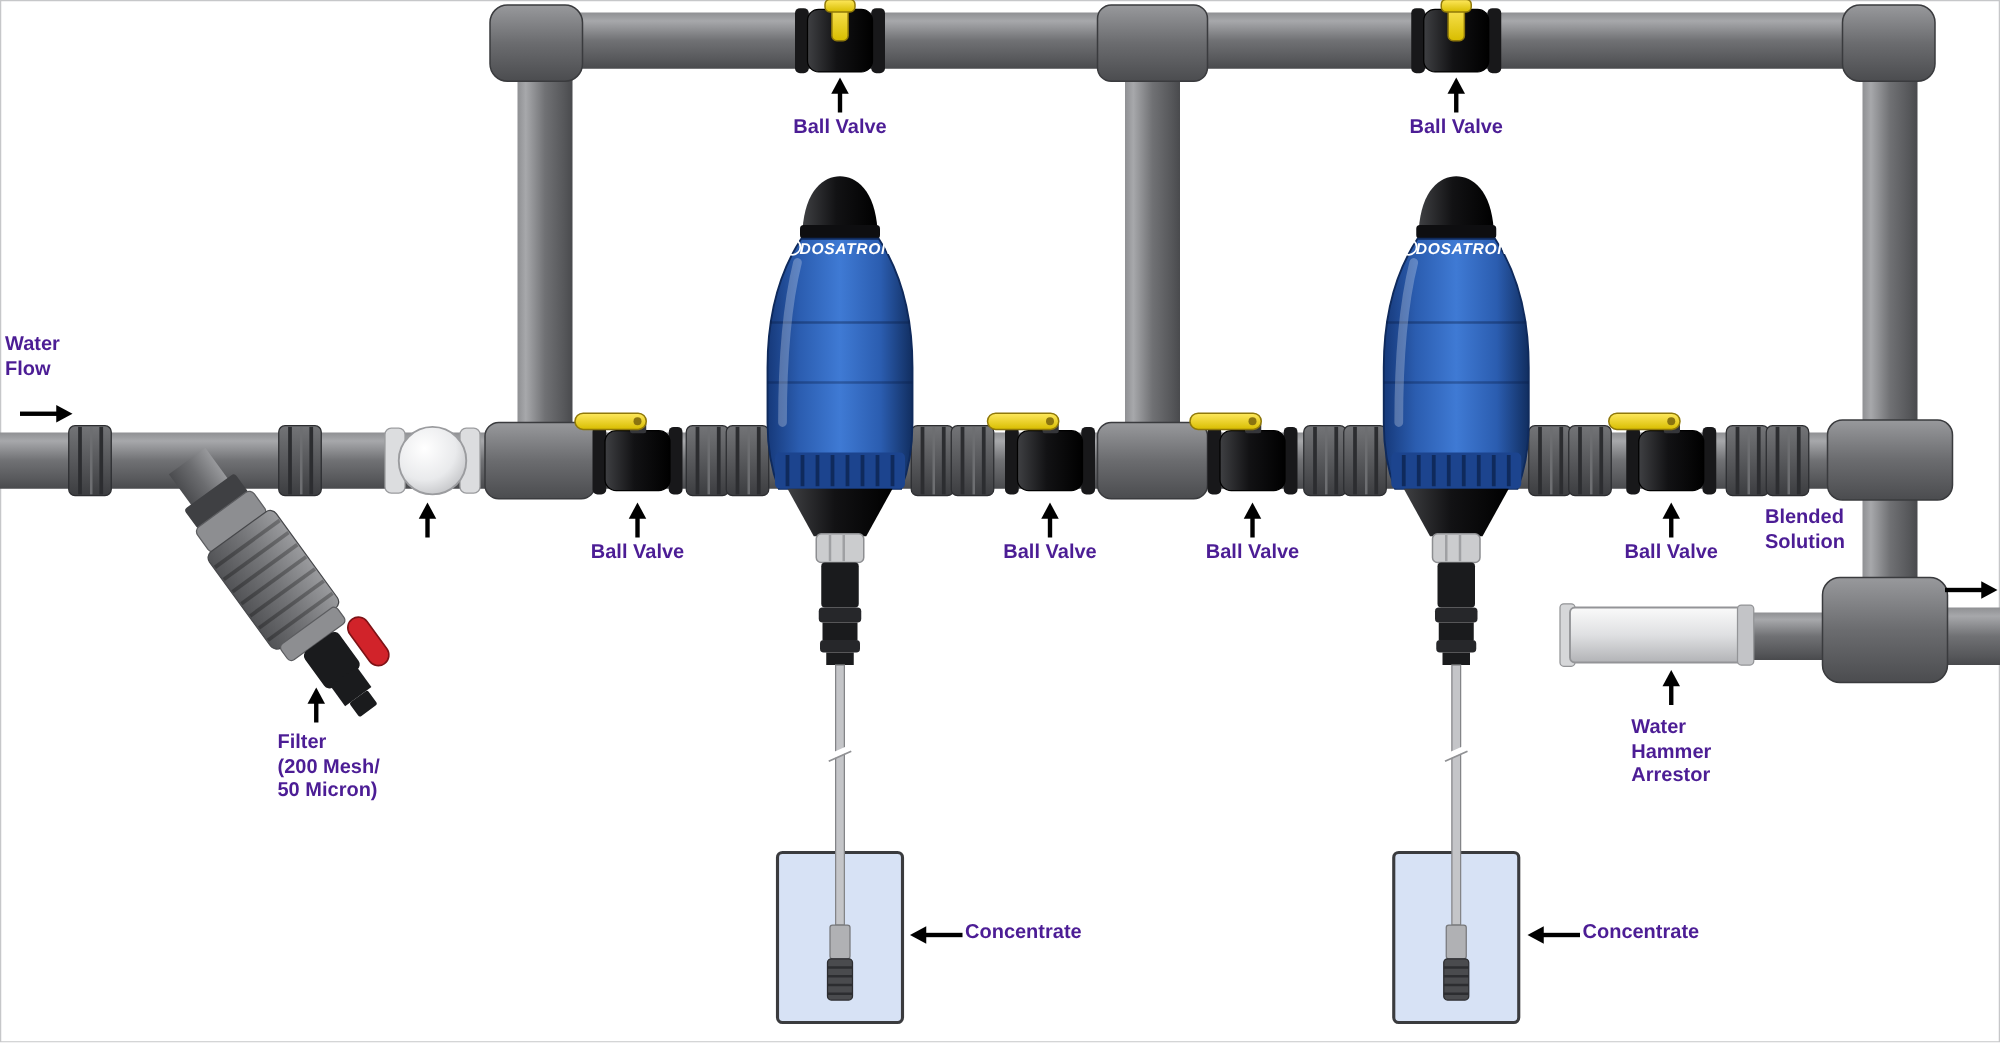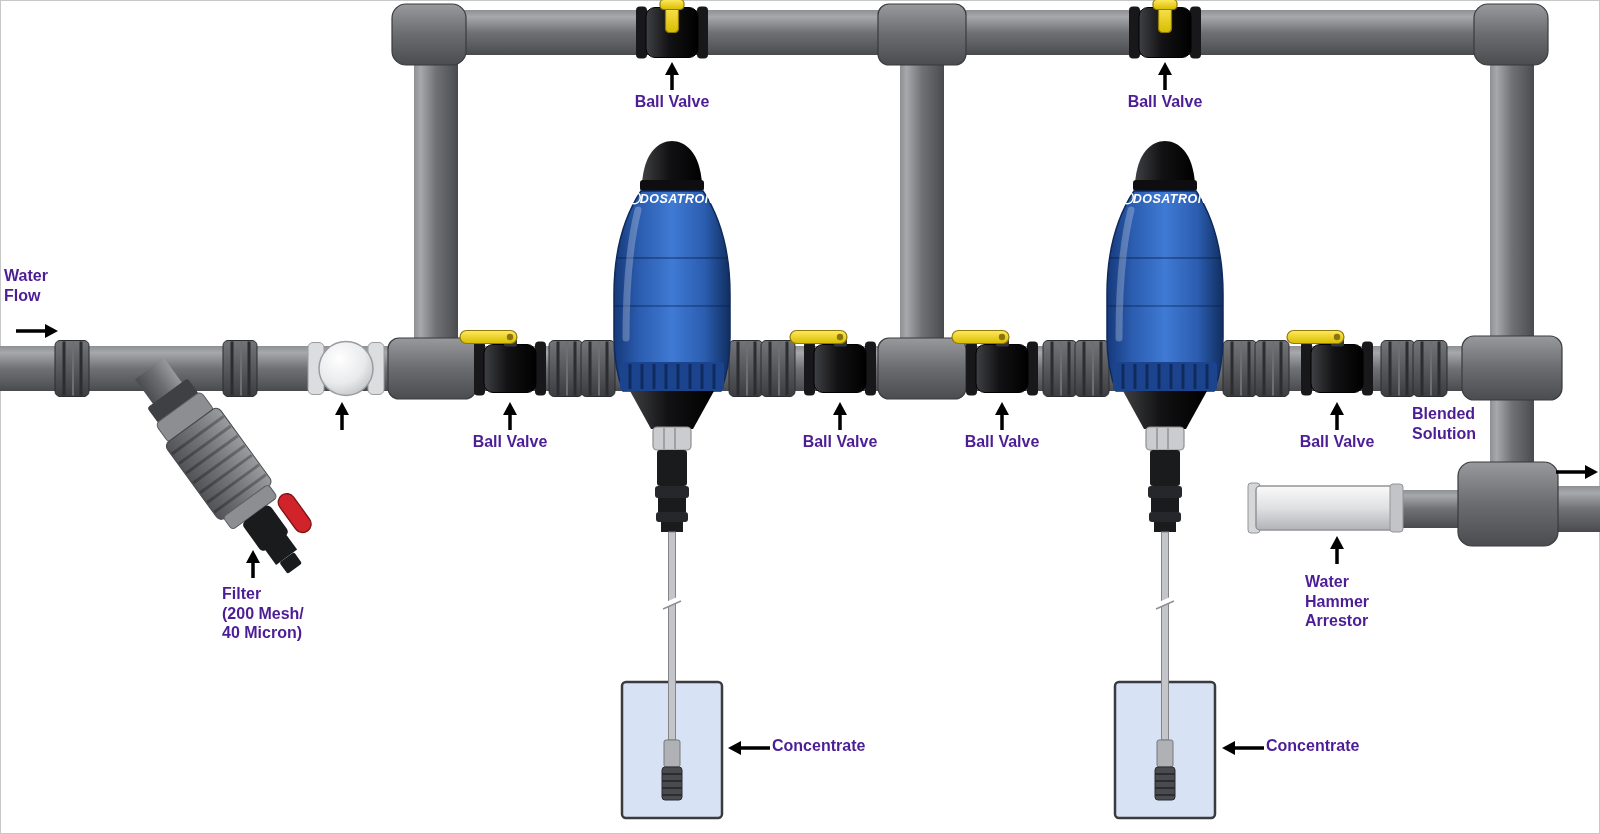--- a/index.html
+++ b/index.html
@@ -261,21 +261,21 @@
 <div class="lbl" style="left:4px;top:266px;">Water
 Flow</div>
 <div class="lbl center" style="left:602px;top:92px;width:140px;">Ball Valve</div>
 <div class="lbl center" style="left:1095px;top:92px;width:140px;">Ball Valve</div>
 <div class="lbl center" style="left:440px;top:432px;width:140px;">Ball Valve</div>
 <div class="lbl center" style="left:770px;top:432px;width:140px;">Ball Valve</div>
 <div class="lbl center" style="left:932px;top:432px;width:140px;">Ball Valve</div>
 <div class="lbl center" style="left:1267px;top:432px;width:140px;">Ball Valve</div>
 <div class="lbl" style="left:222px;top:584px;">Filter
 (200 Mesh/
-40 Micron)</div>
+50 Micron)</div>
 <div class="lbl" style="left:1400px;top:404px;margin-left:12px;">Blended
 Solution</div>
 <div class="lbl" style="left:1305px;top:572px;">Water
 Hammer
 Arrestor</div>
 <div class="lbl" style="left:772px;top:736px;">Concentrate</div>
 <div class="lbl" style="left:1266px;top:736px;">Concentrate</div>
 
 </div>
 

